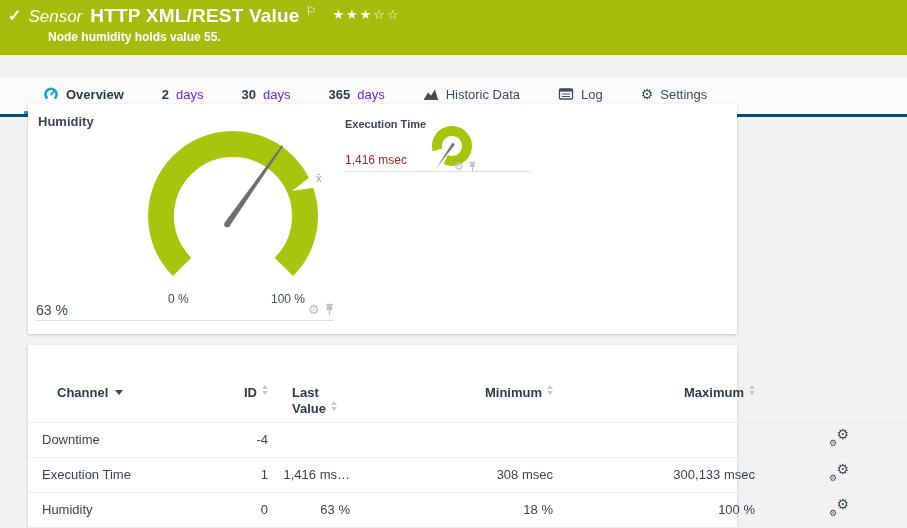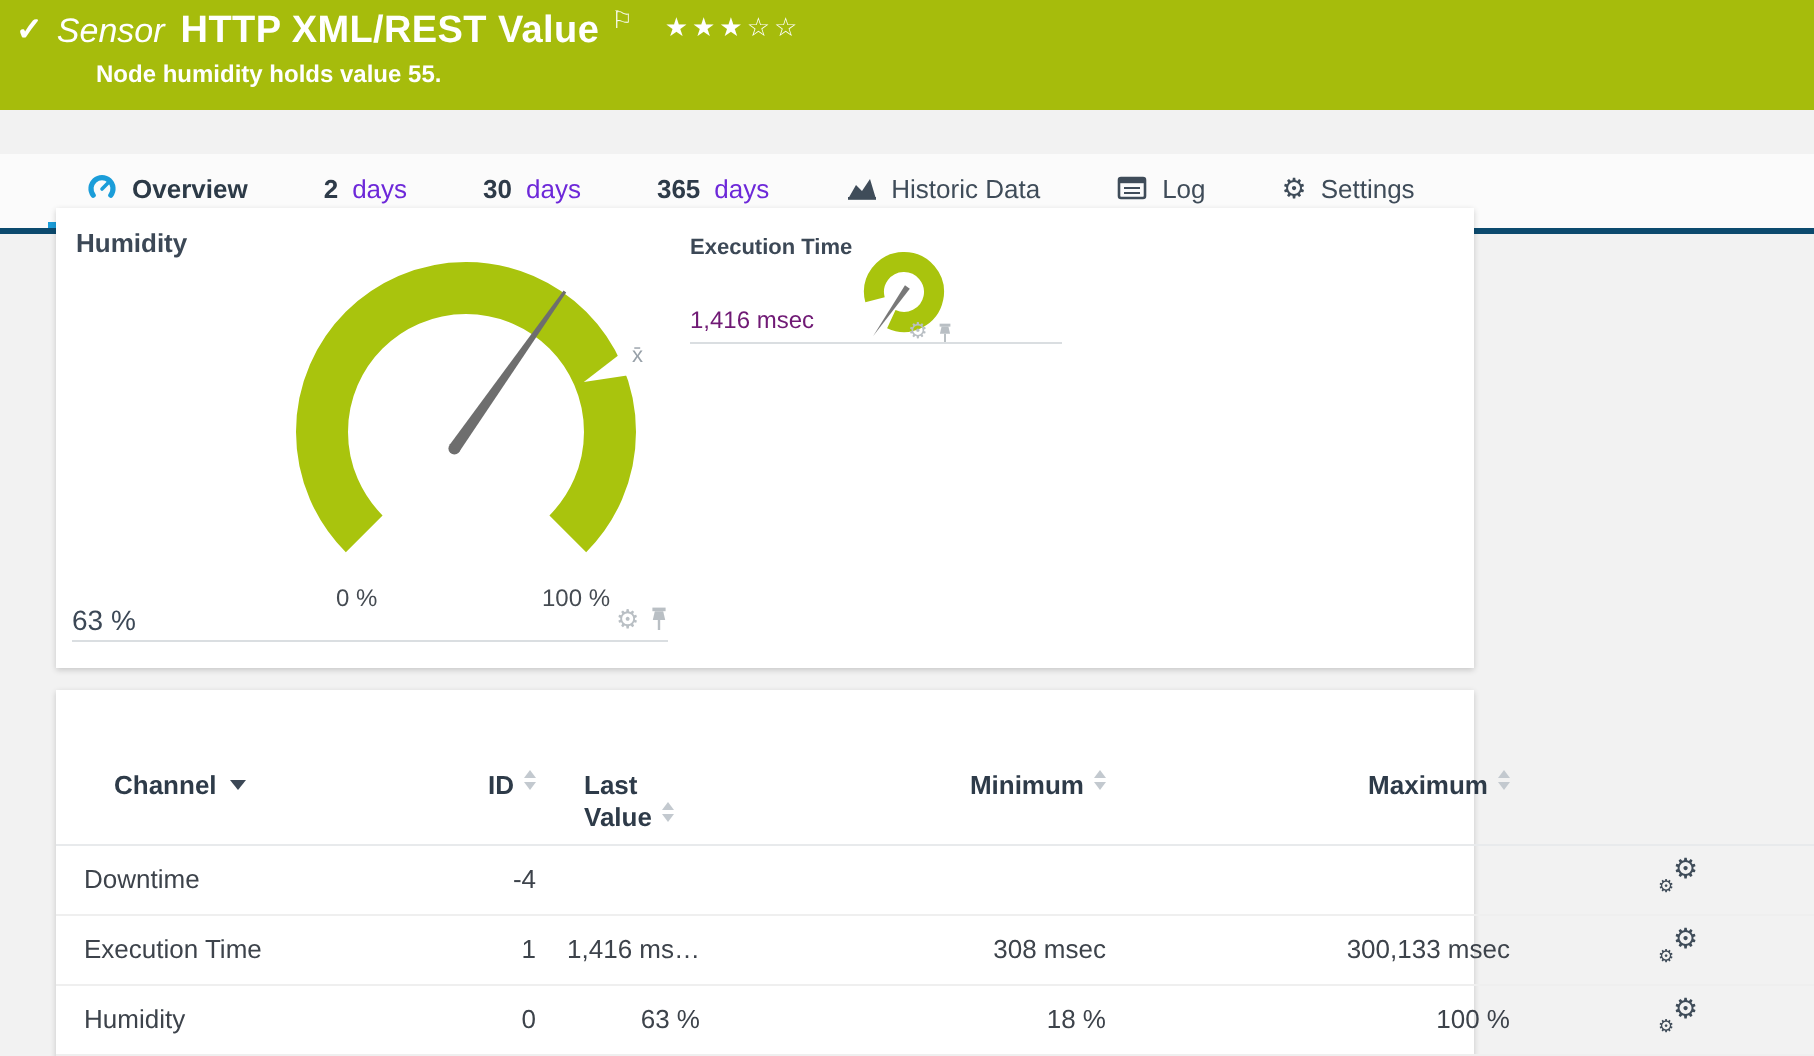--- a/index.html
+++ b/index.html
@@ -34,21 +34,21 @@
 
   
   .widget-title { position:absolute; font-size:13px; font-weight:bold; color:#3c4856; }
   .g-label { position:absolute; font-size:12px; color:#454b52; }
   .g-value { position:absolute; font-size:14px; color:#3c4856; }
   .avg-mark { position:absolute; font-size:11px; color:#97a0a8; }
   .divider { position:absolute; border-top:1px solid #dadee1; }
   .ctrl { position:absolute; display:flex; align-items:center; gap:4px; color:#b9bfc4; }
   .ctrl .gear-g { font-size:13px; line-height:1; }
   .exec-title { position:absolute; font-size:11px; font-weight:bold; color:#3c4856; }
-  .exec-value { position:absolute; font-size:12px; color:#701a75; }
+  .exec-value { position:absolute; font-size:12px; color:#b91c1c; }
 
   
   table { border-collapse:collapse; width:879px; table-layout:fixed; }
   th { font-size:13px; font-weight:bold; color:#2e3b49; text-align:right; vertical-align:top;
        padding:40px 0 4px 0; border-bottom:1px solid #e8eaec; }
   th.c-channel { text-align:left; padding-left:29px; }
   td { font-size:13px; color:#3d434b; height:35px; text-align:right; border-bottom:1px solid #efefef; }
   td.c-channel { text-align:left; padding-left:14px; }
   .lastval-head { width:58px; margin-left:auto; text-align:left; line-height:1.25; }
   .sort { display:inline-block; vertical-align:2px; margin-left:5px; }

